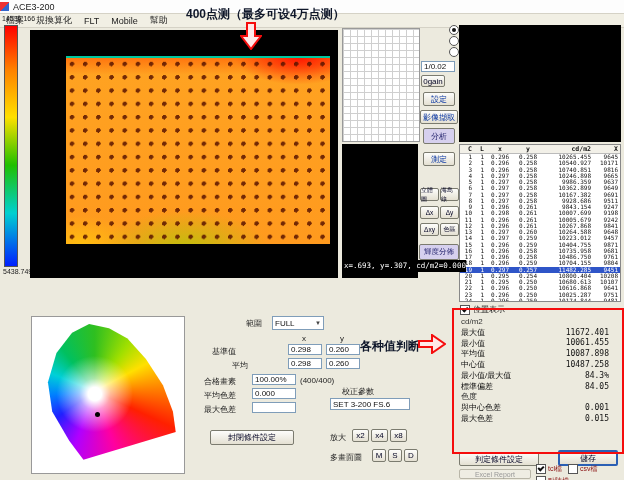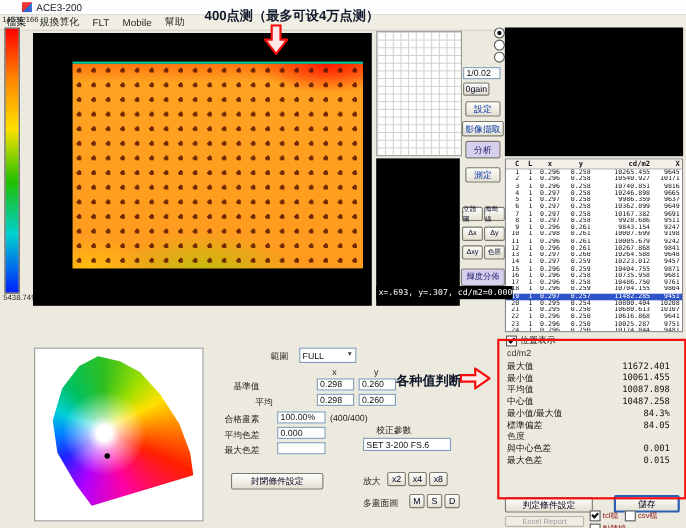--- a/index.html
+++ b/index.html
@@ -1,20 +1,20 @@
 <!DOCTYPE html>
 <html><head>
 <meta charset="utf-8">
 <style>
   html,body{margin:0;padding:0;background:#888;}
   #app{position:relative;width:624px;height:480px;background:#eceade;overflow:hidden;
        font-family:"Liberation Sans",sans-serif;color:#111;}
   
   .titlebar{position:absolute;left:0;top:0;width:624px;height:14px;background:#fdfdfd;
-            border-bottom:1px solid #d5d2c6;display:flex;align-items:center;gap:4px;padding-left:20px;box-sizing:border-box;}
+            border-bottom:1px solid #d5d2c6;display:flex;align-items:center;gap:4px;padding-left:0;box-sizing:border-box;}
   .appicon{width:9px;height:9px;background:linear-gradient(135deg,#e33 50%,#36c 50%);display:inline-block;}
   .apptitle{font-size:9px;color:#222;}
   .menubar{position:absolute;left:0;top:14px;width:624px;height:14px;background:#f1efe4;
            border-bottom:1px solid #d5d2c6;display:flex;align-items:center;gap:12px;padding-left:6px;box-sizing:border-box;}
   .menuitem{font-size:9px;color:#222;cursor:default;}
   
   .cb-label{position:absolute;font-size:7px;color:#222;}
   .colorbar{position:absolute;left:4px;top:25px;width:12px;height:240px;border:1px solid #555;
             background:linear-gradient(180deg,#f00 0%,#ff8000 18%,#ffe000 38%,#20c000 58%,#00d0d0 78%,#0020ff 100%);}
   

